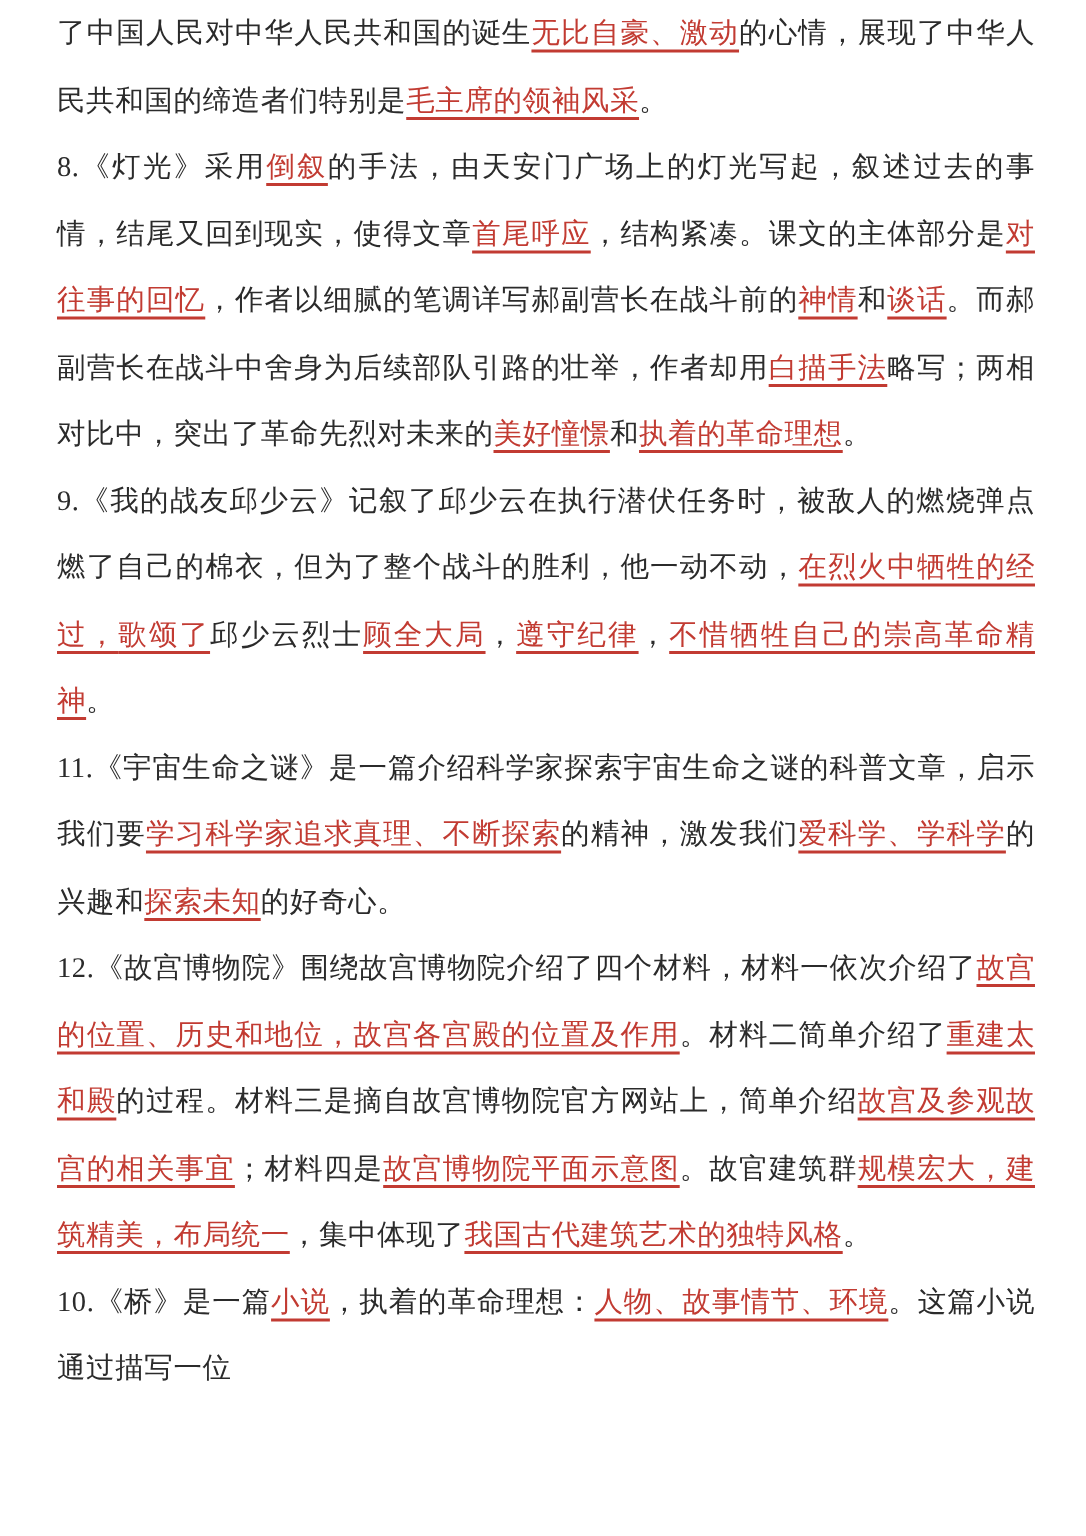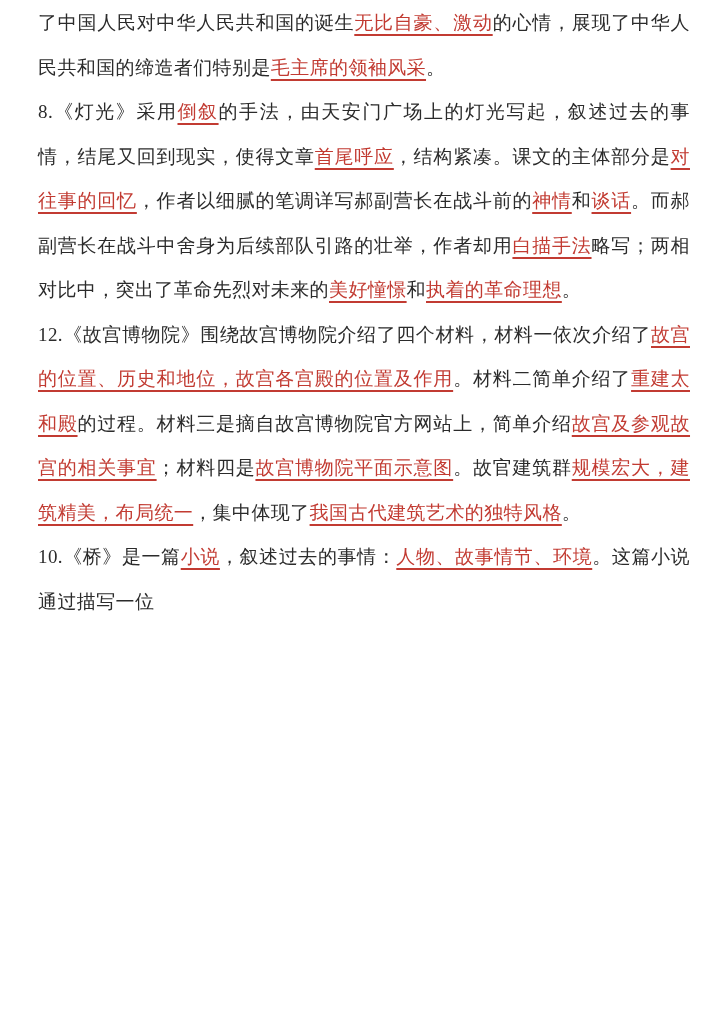--- a/index.html
+++ b/index.html
@@ -47,15 +47,17 @@
   .seg-n {
     color: var(--text);
   }
 </style>
 </head>
 <body>
 
 <div class="page" id="doc-page">
     <p class="para"><span class="seg-n">了中国人民对中华人民共和国的诞生</span><span class="seg-ru">无比自豪、激动</span><span class="seg-n">的心情，展现了中华人民共和国的缔造者们特别是</span><span class="seg-ru">毛主席的领袖风采</span><span class="seg-n">。</span></p>
     <p class="para"><span class="seg-n">8.《灯光》采用</span><span class="seg-ru">倒叙</span><span class="seg-n">的手法，由天安门广场上的灯光写起，叙述过去的事情，结尾又回到现实，使得文章</span><span class="seg-ru">首尾呼应</span><span class="seg-n">，结构紧凑。课文的主体部分是</span><span class="seg-ru">对往事的回忆</span><span class="seg-n">，作者以细腻的笔调详写郝副营长在战斗前的</span><span class="seg-ru">神情</span><span class="seg-n">和</span><span class="seg-ru">谈话</span><span class="seg-n">。而郝副营长在战斗中舍身为后续部队引路的壮举，作者却用</span><span class="seg-ru">白描手法</span><span class="seg-n">略写；两相对比中，突出了革命先烈对未来的</span><span class="seg-ru">美好憧憬</span><span class="seg-n">和</span><span class="seg-ru">执着的革命理想</span><span class="seg-n">。</span></p>
+    <p class="para"><span class="seg-n">9.《我的战友邱少云》记叙了邱少云在执行潜伏任务时，被敌人的燃烧弹点燃了自己的棉衣，但为了整个战斗的胜利，他一动不动，</span><span class="seg-ru">在烈火中牺牲的经过，</span><span class="seg-ru">歌颂了</span><span class="seg-n">邱少云烈士</span><span class="seg-ru">顾全大局</span><span class="seg-n">，</span><span class="seg-ru">遵守纪律</span><span class="seg-n">，</span><span class="seg-ru">不惜牺牲自己的崇高革命精神</span><span class="seg-n">。</span></p>
+    <p class="para"><span class="seg-n">11.《宇宙生命之谜》是一篇介绍科学家探索宇宙生命之谜的科普文章，启示我们要</span><span class="seg-ru">学习科学家追求真理、不断探索</span><span class="seg-n">的精神，激发我们</span><span class="seg-ru">爱科学、学科学</span><span class="seg-n">的兴趣和</span><span class="seg-ru">探索未知</span><span class="seg-n">的好奇心。</span></p>
     <p class="para"><span class="seg-n">12.《故宫博物院》围绕故宫博物院介绍了四个材料，材料一依次介绍了</span><span class="seg-ru">故宫的位置、历史和地位，故宫各宫殿的位置及作用</span><span class="seg-n">。材料二简单介绍了</span><span class="seg-ru">重建太和殿</span><span class="seg-n">的过程。材料三是摘自故宫博物院官方网站上，简单介绍</span><span class="seg-ru">故宫及参观故宫的相关事宜</span><span class="seg-n">；材料四是</span><span class="seg-ru">故宫博物院平面示意图</span><span class="seg-n">。故官建筑群</span><span class="seg-ru">规模宏大，建筑精美，布局统一</span><span class="seg-n">，集中体现了</span><span class="seg-ru">我国古代建筑艺术的独特风格</span><span class="seg-n">。</span></p>
-    <p class="para"><span class="seg-n">10.《桥》是一篇</span><span class="seg-ru">小说</span><span class="seg-n">，叙述过去的事情：</span><span class="seg-ru">人物、故事情节、环境</span><span class="seg-n">。这篇小说通过描写一位</span></p>
+    <p class="para"><span class="seg-n">10.《桥》是一篇</span><span class="seg-ru">小说</span><span class="seg-n">，执着的革命理想：</span><span class="seg-ru">人物、故事情节、环境</span><span class="seg-n">。这篇小说通过描写一位</span></p>
   </div>
 
 </body></html>

